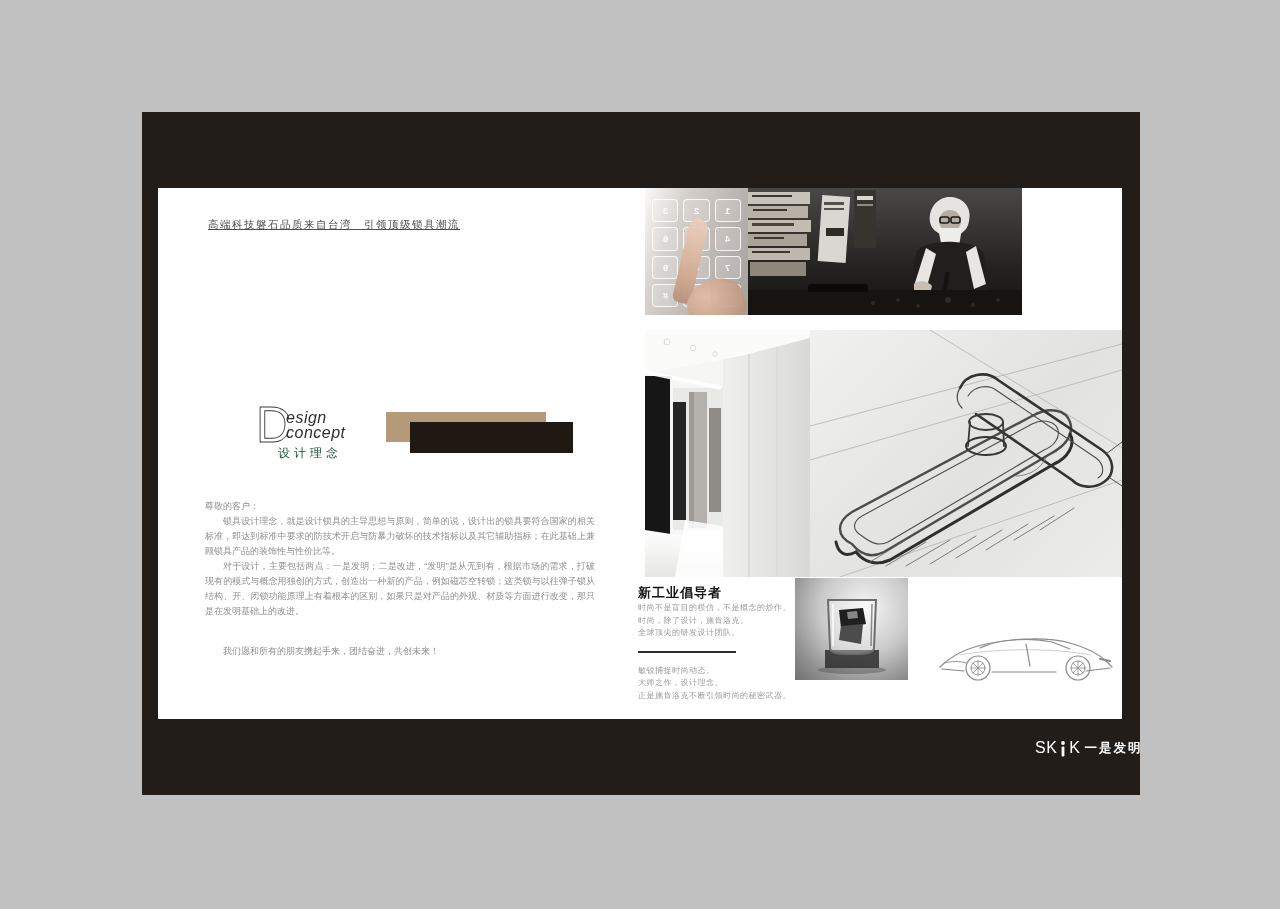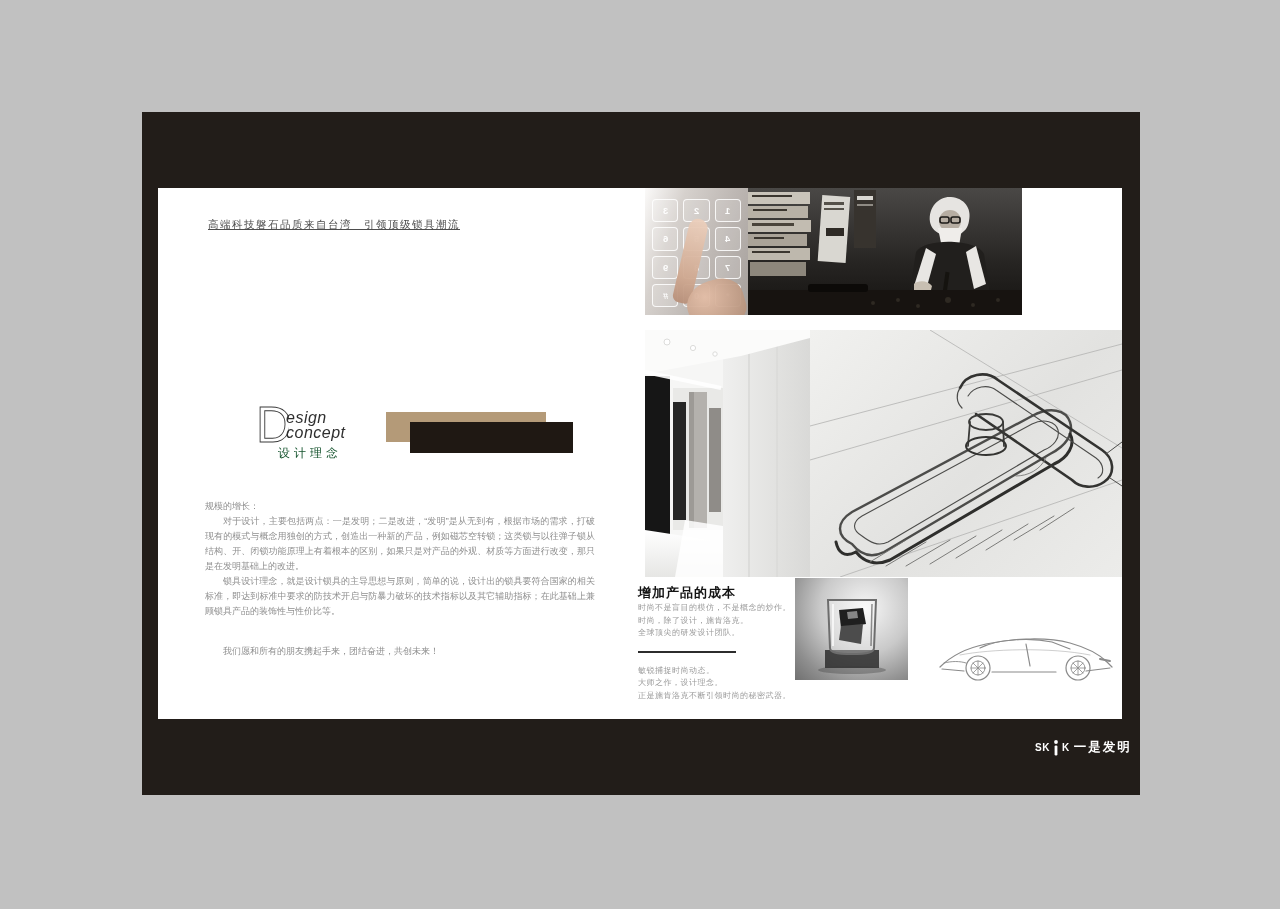--- a/index.html
+++ b/index.html
@@ -54,21 +54,21 @@
 
   
   .new-industry { position:absolute; left:480px; top:396px; width:155px; }
   .ni-title { font-size:13px; font-weight:bold; color:#141414; letter-spacing:1px; }
   .ni-line { font-size:8px; color:#9b9b9b; line-height:12.5px; letter-spacing:0.5px; }
   .ni-intro { margin-top:0; }
   .ni-divider { width:98px; height:2px; background:#2c2c2c; margin:11px 0 12px 0; }
 
   
   .brand { position:absolute; left:1035px; top:739px; display:flex; align-items:center; color:#fff; }
-  .brand-latin { font-size:10px; font-weight:bold; letter-spacing:0.5px; }
+  .brand-latin { font-size:16px; font-weight:normal; letter-spacing:0.5px; }
   .brand-cn { font-size:12.5px; font-weight:bold; letter-spacing:2px; margin-left:4px; }
   .brand-key { margin:0 1px; display:flex; align-items:center; }
 </style>
 </head>
 <body>
 
 <div class="stage">
   <div class="frame"></div>
 
   <div class="page">
@@ -81,23 +81,23 @@
     <div class="design-words">
       <div>esign</div>
       <div>concept</div>
     </div>
     <div class="design-cn">设计理念</div>
 
     <div class="rect-tan"></div>
     <div class="rect-black"></div>
 
     <div class="letter">
-      <p class="greeting">规模的增长：</p>
+      <p class="greeting">尊敬的客户：</p>
+      <p>锁具设计理念，就是设计锁具的主导思想与原则，简单的说，设计出的锁具要符合国家的相关标准，即达到标准中要求的防技术开启与防暴力破坏的技术指标以及其它辅助指标；在此基础上兼顾锁具产品的装饰性与性价比等。</p>
       <p>对于设计，主要包括两点：一是发明；二是改进，“发明”是从无到有，根据市场的需求，打破现有的模式与概念用独创的方式，创造出一种新的产品，例如磁芯空转锁；这类锁与以往弹子锁从结构、开、闭锁功能原理上有着根本的区别，如果只是对产品的外观、材质等方面进行改变，那只是在发明基础上的改进。</p>
-      <p>锁具设计理念，就是设计锁具的主导思想与原则，简单的说，设计出的锁具要符合国家的相关标准，即达到标准中要求的防技术开启与防暴力破坏的技术指标以及其它辅助指标；在此基础上兼顾锁具产品的装饰性与性价比等。</p>
       <p class="closing">我们愿和所有的朋友携起手来，团结奋进，共创未来！</p>
     </div>
 
     <div class="photo photo-keypad">
       <div class="keypad-grid">
         <div class="key">
             <span class="mirror">3</span>
           </div>
         <div class="key">
             <span class="mirror">2</span>
@@ -264,21 +264,21 @@
           <ellipse cx="176" cy="116" rx="20" ry="9" stroke-width="2" stroke="#333331"></ellipse>
 
           <path d="M150,58 C146,64 146,72 152,78" stroke-width="1.2"></path>
           <path d="M296,124 L312,112 M300,148 L312,156" stroke-width="1"></path>
           <path d="M236,128 C230,140 218,146 206,146" stroke-width="0.9" stroke="#7a7a78"></path>
         </g>
       </svg>
     </div>
 
     <div class="new-industry">
-      <div class="ni-title">增加产品的成本</div>
+      <div class="ni-title">新工业倡导者</div>
       <div class="ni-intro">
         <div class="ni-line">时尚不是盲目的模仿，不是概念的炒作。</div>
         <div class="ni-line">时尚，除了设计，施肯洛克。</div>
         <div class="ni-line">全球顶尖的研发设计团队。</div>
       </div>
       <div class="ni-divider"></div>
       <div>
         <div class="ni-line">敏锐捕捉时尚动态。</div>
         <div class="ni-line">大师之作，设计理念。</div>
         <div class="ni-line">正是施肯洛克不断引领时尚的秘密武器。</div>

